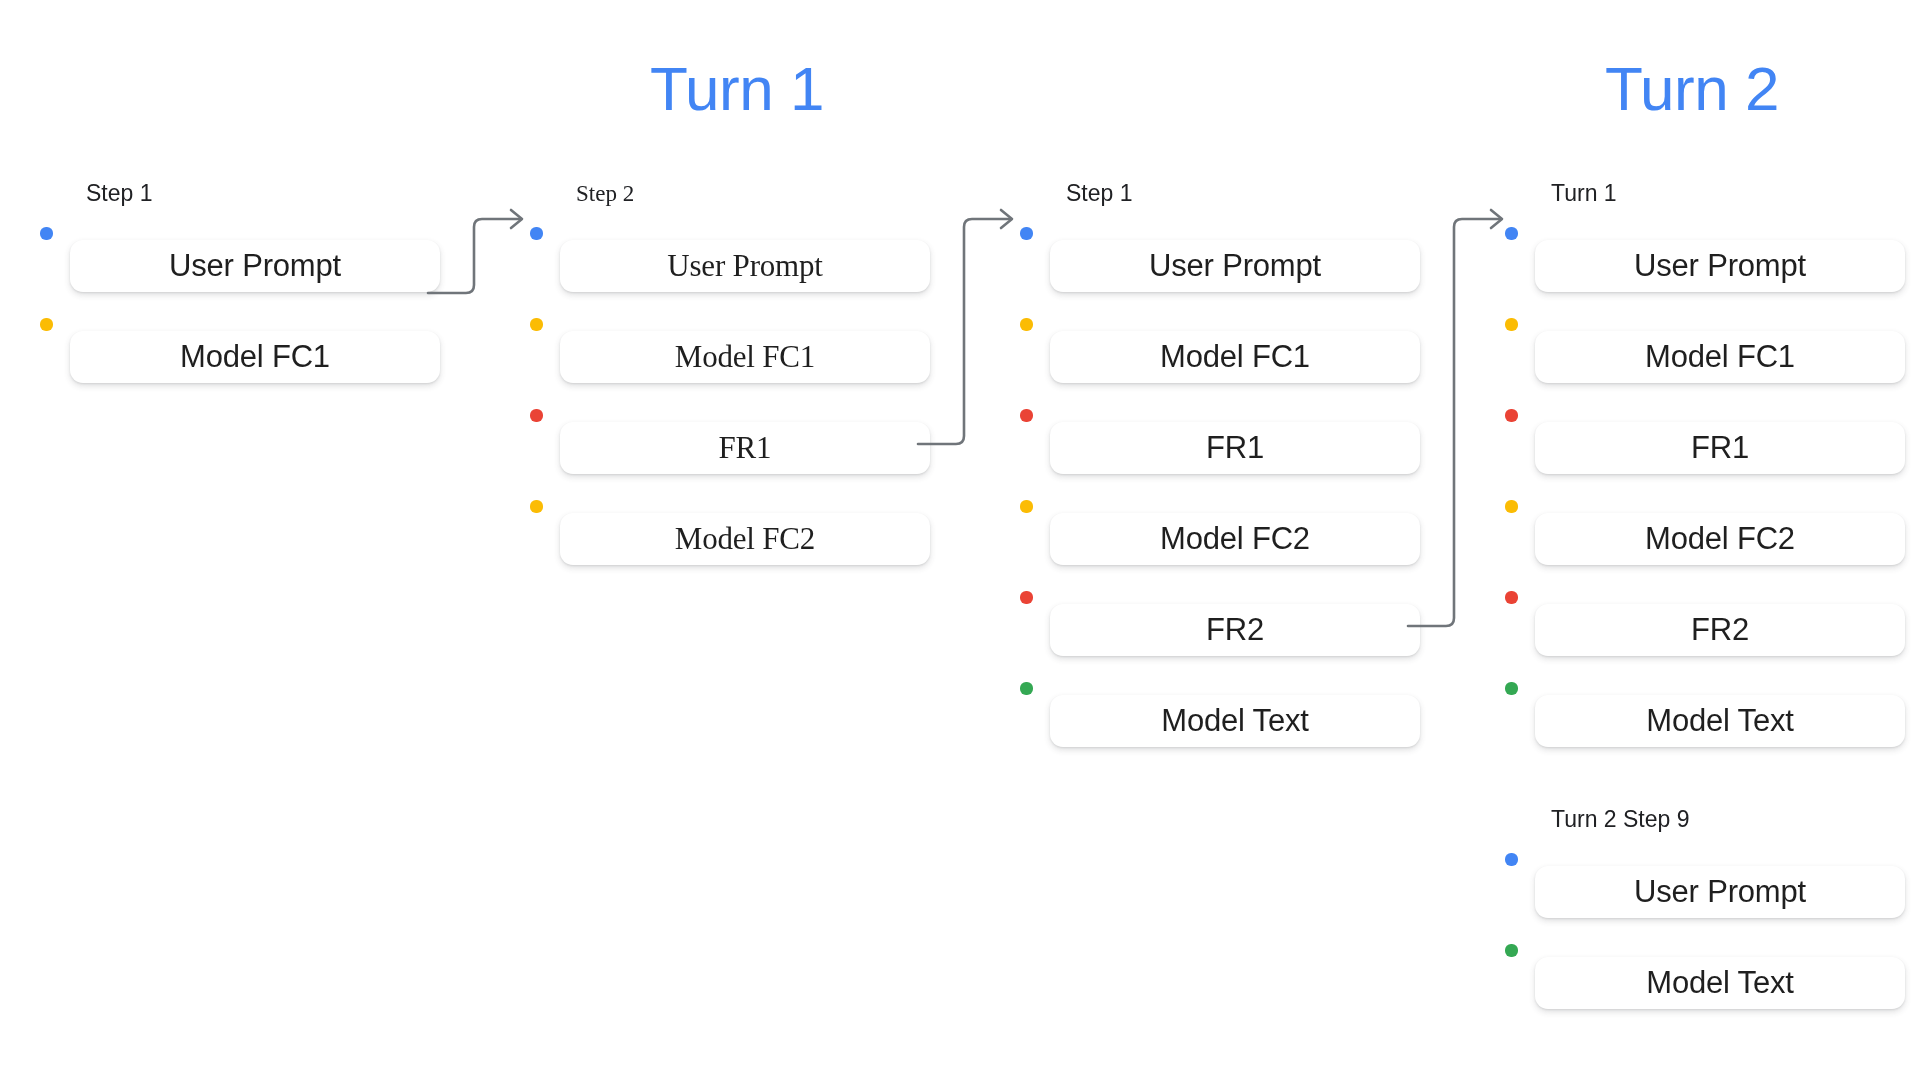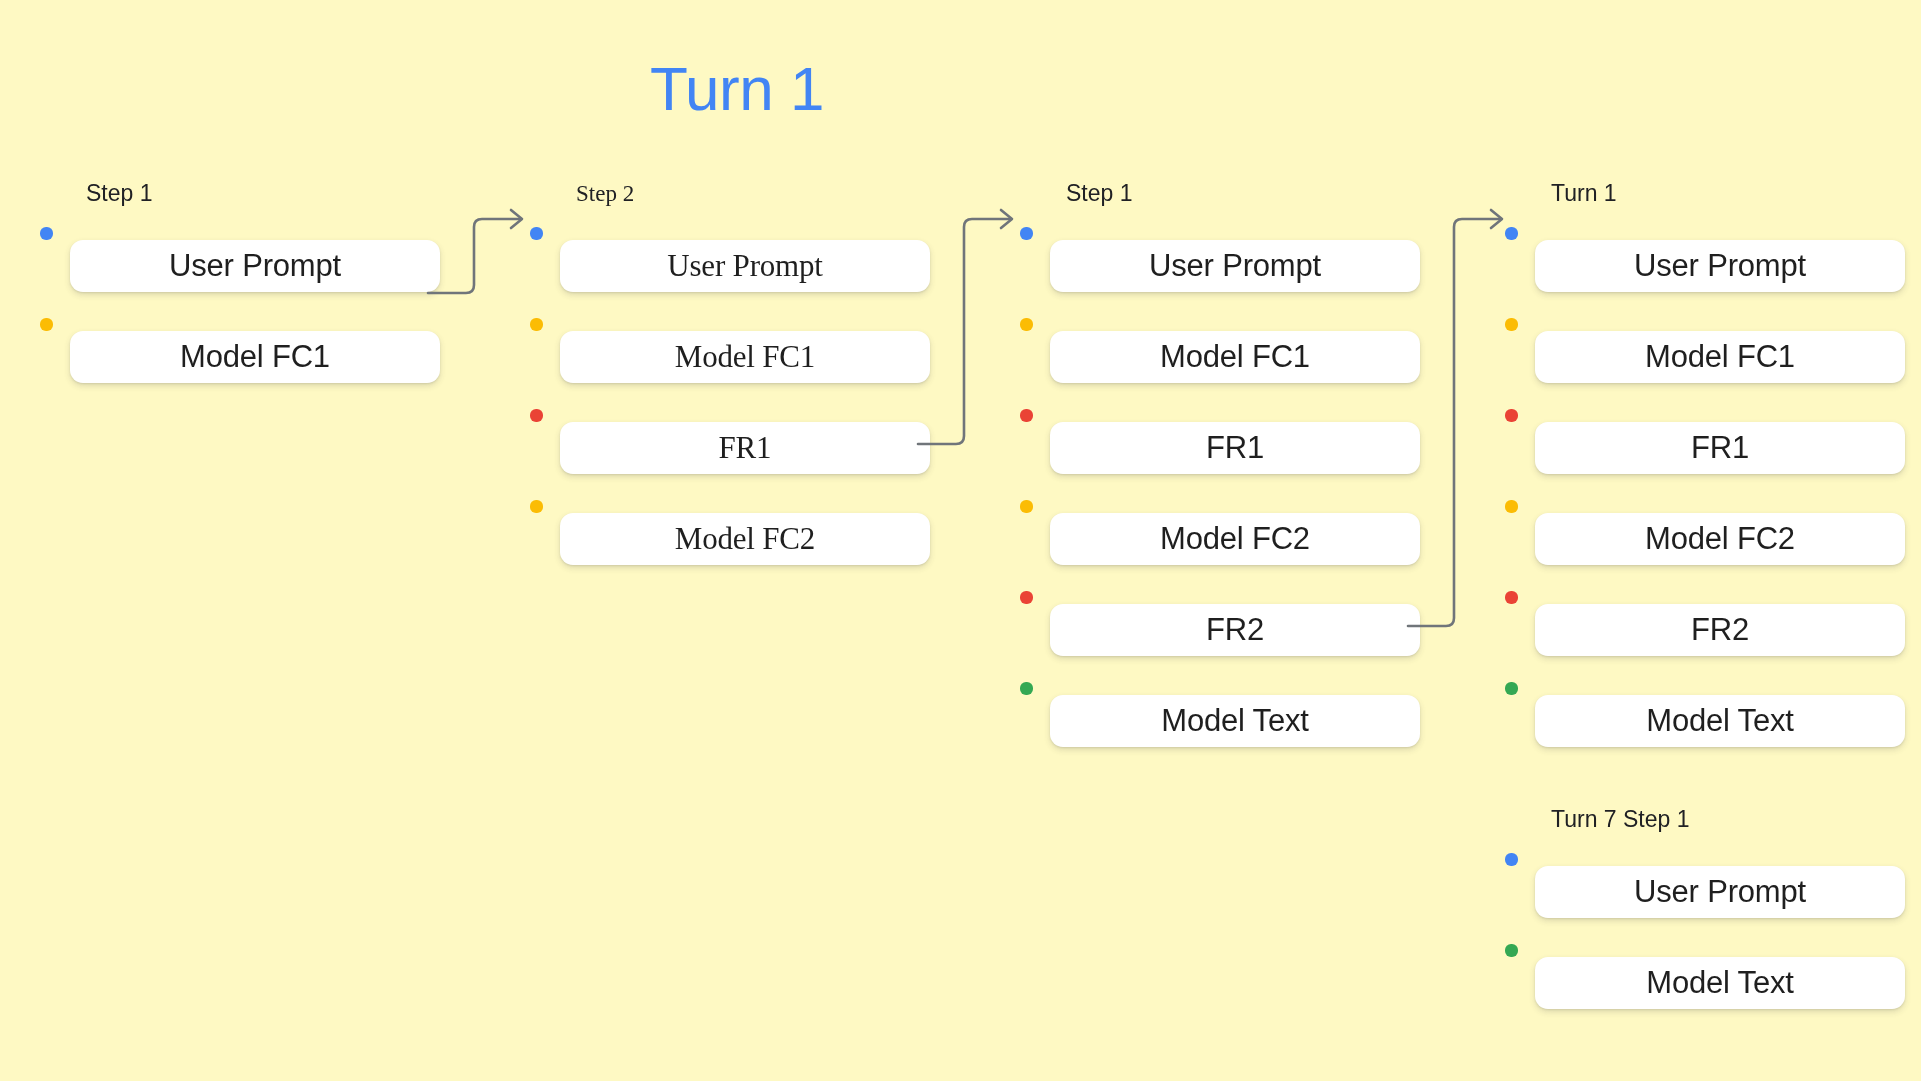--- a/index.html
+++ b/index.html
@@ -8,21 +8,21 @@
     background: #e8eaed;
   }
   body {
     font-family: "Liberation Sans", sans-serif;
     -webkit-font-smoothing: antialiased;
   }
   #stage {
     position: relative;
     width: 1921px;
     height: 1081px;
-    background: #fef9c3;
+    background: #ffffff;
     overflow: hidden;
   }
 
   
   .turn-heading {
     position: absolute;
     font-size: 62px;
     font-weight: 400;
     color: #4285f4;
     letter-spacing: -0.5px;
@@ -93,20 +93,21 @@
     pointer-events: none;
   }
   .connector svg { display: block; overflow: visible; }
 </style>
 </head>
 <body>
 
 <div id="stage">
 
   <div class="turn-heading" id="turn1-heading">Turn 1</div>
+  <div class="turn-heading" id="turn2-heading">Turn 2</div>
 
   <div class="column" id="col-step1">
     <div class="col-label">Step 1</div>
     <div class="row">
       <div class="bar blue"></div>
       <div class="card">User Prompt</div>
     </div>
     <div class="row">
       <div class="bar yellow"></div>
       <div class="card">Model FC1</div>
@@ -183,21 +184,21 @@
       <div class="bar red"></div>
       <div class="card">FR2</div>
     </div>
     <div class="row">
       <div class="bar green"></div>
       <div class="card">Model Text</div>
     </div>
   </div>
 
   <div class="column" id="col-turn2step1">
-    <div class="col-label">Turn 7 Step 1</div>
+    <div class="col-label">Turn 2 Step 9</div>
     <div class="row">
       <div class="bar blue"></div>
       <div class="card">User Prompt</div>
     </div>
     <div class="row">
       <div class="bar green"></div>
       <div class="card">Model Text</div>
     </div>
   </div>
 

